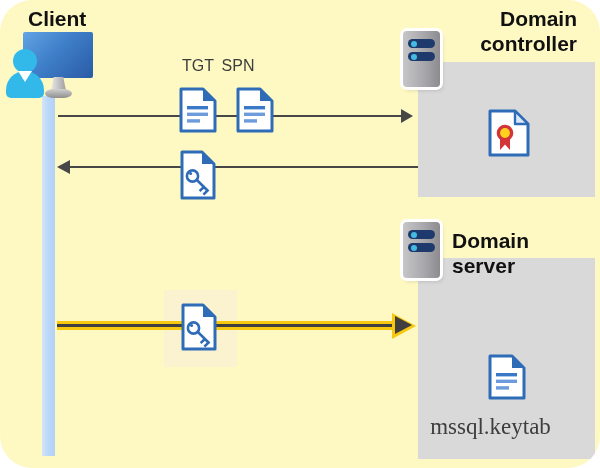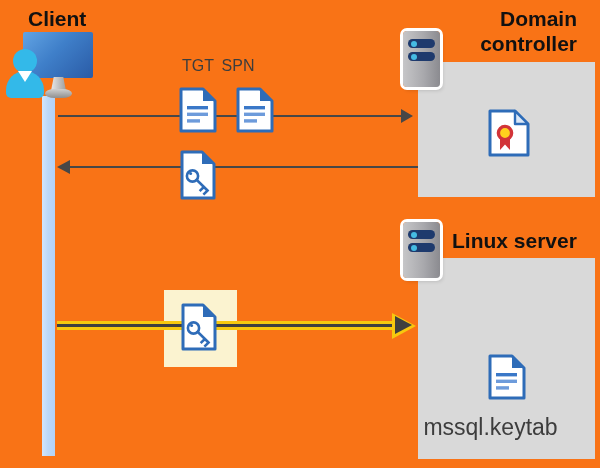--- a/index.html
+++ b/index.html
@@ -1,18 +1,19 @@
 <!DOCTYPE html>
 <html><head>
 <meta charset="utf-8">
 <style>
   html,body{margin:0;padding:0;background:#ffffff;}
   #stage{
-    position:relative;width:600px;height:468px;background:#f97316;overflow:hidden;
+    position:relative;width:600px;height:468px;background:#fef9c3;overflow:hidden;
     font-family:"Liberation Sans","DejaVu Sans",sans-serif;
+    border-radius:32px;
   }
   .abs{position:absolute;}
   .title{font-weight:700;color:#111111;font-size:21px;line-height:25px;}
   .sublabel{color:#3d3d3d;font-size:16px;}
   
   .panel{background:#d9d9d9;}
   
   #lifeline{left:42px;top:96px;width:13px;height:360px;
     background:linear-gradient(90deg,#d3e5fb 0%,#bcd8f8 45%,#b3d2f7 100%);}
   
@@ -45,21 +46,21 @@
     box-shadow:0 0 0 3px #ffffff,2px 3px 4px rgba(0,0,0,.18);}
   .server .slot{position:absolute;left:5px;width:27px;height:9px;border-radius:5px;background:#1e3a6d;}
   .server .slot.s1{top:8px;} .server .slot.s2{top:21px;}
   .server .dot{position:absolute;left:3px;top:1.5px;width:6px;height:6px;border-radius:50%;background:#45bbe3;}
   .z0{z-index:0}.z1{z-index:1}.z2{z-index:2}.z3{z-index:3}
   #dc-label{left:452px;top:6px;width:125px;text-align:right;}
   #linux-label{left:452px;top:228px;width:145px;}
   #client-label{left:28px;top:6px;}
   #tgt-label{left:178px;top:57px;width:40px;text-align:center;}
   #spn-label{left:216px;top:57px;width:44px;text-align:center;}
-  #keytab-label{left:418px;top:414px;width:145px;text-align:center;font-size:23px;color:#3d3d3d;}
+  #keytab-label{left:418px;top:414px;width:145px;text-align:center;font-size:23px;color:#3d3d3d;font-family:Liberation Serif, serif;}
   svg{display:block;}
 </style>
 </head>
 <body>
 
 <div id="stage">
 
   <div class="abs panel z0" style="left:418px;top:62px;width:177px;height:135px;"></div>
   <div class="abs panel z0" style="left:418px;top:258px;width:177px;height:201px;"></div>
 
@@ -128,21 +129,21 @@
 
   <div class="abs z2" style="left:487px;top:108px;">
     <svg width="44" height="50" viewBox="0 0 44 50">
       <path d="M3 3 H28 L41 16 V47 H3 Z" fill="#ffffff" stroke="#2e6cb8" stroke-width="3" stroke-linejoin="round"></path>
       <path d="M28 3 L41 16 H28 Z" fill="#dbe8f7" stroke="#2e6cb8" stroke-width="2.4" stroke-linejoin="round"></path>
       <path d="M13 29 V42 L18 36.5 L23 42 V29 Z" fill="#d23438"></path>
       <circle cx="18" cy="25" r="6.6" fill="#ffd21e" stroke="#d23438" stroke-width="3.4"></circle>
     </svg>
   </div>
 
-  <div class="abs title z3" id="linux-label">Linux server</div>
+  <div class="abs title z3" id="linux-label">Domain server</div>
   <div class="abs server z2" style="left:403px;top:222px;">
     <div class="slot s1">
         <div class="dot"></div>
       </div>
     <div class="slot s2">
         <div class="dot"></div>
       </div>
   </div>
 
 

